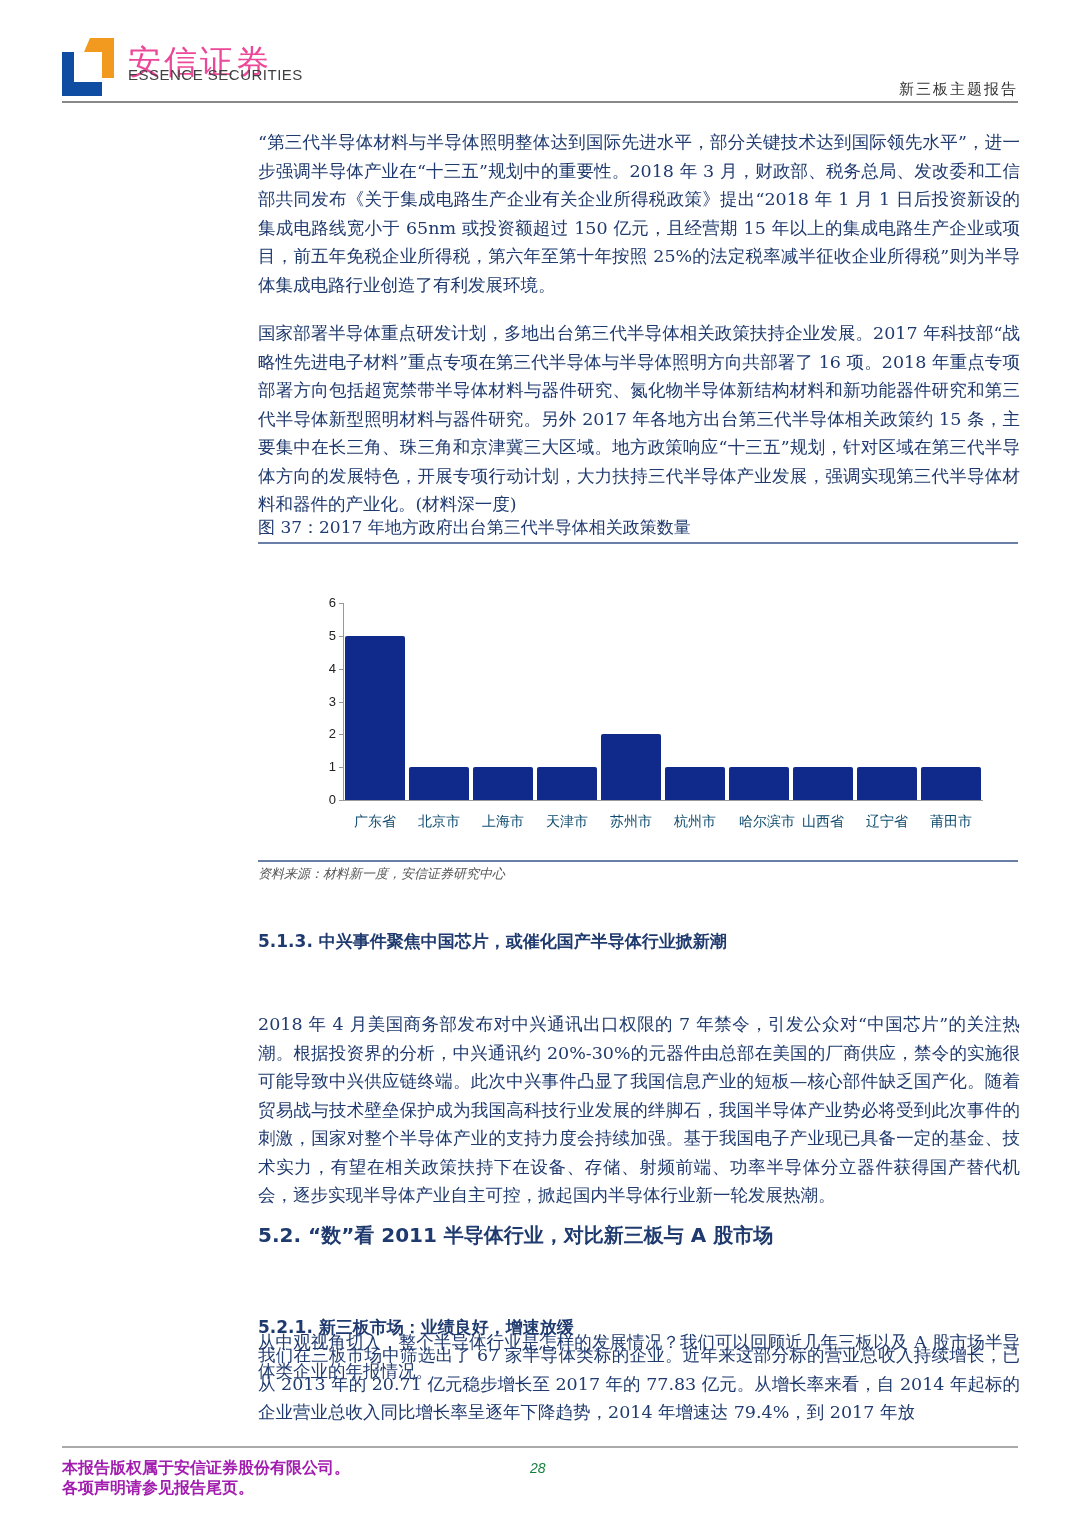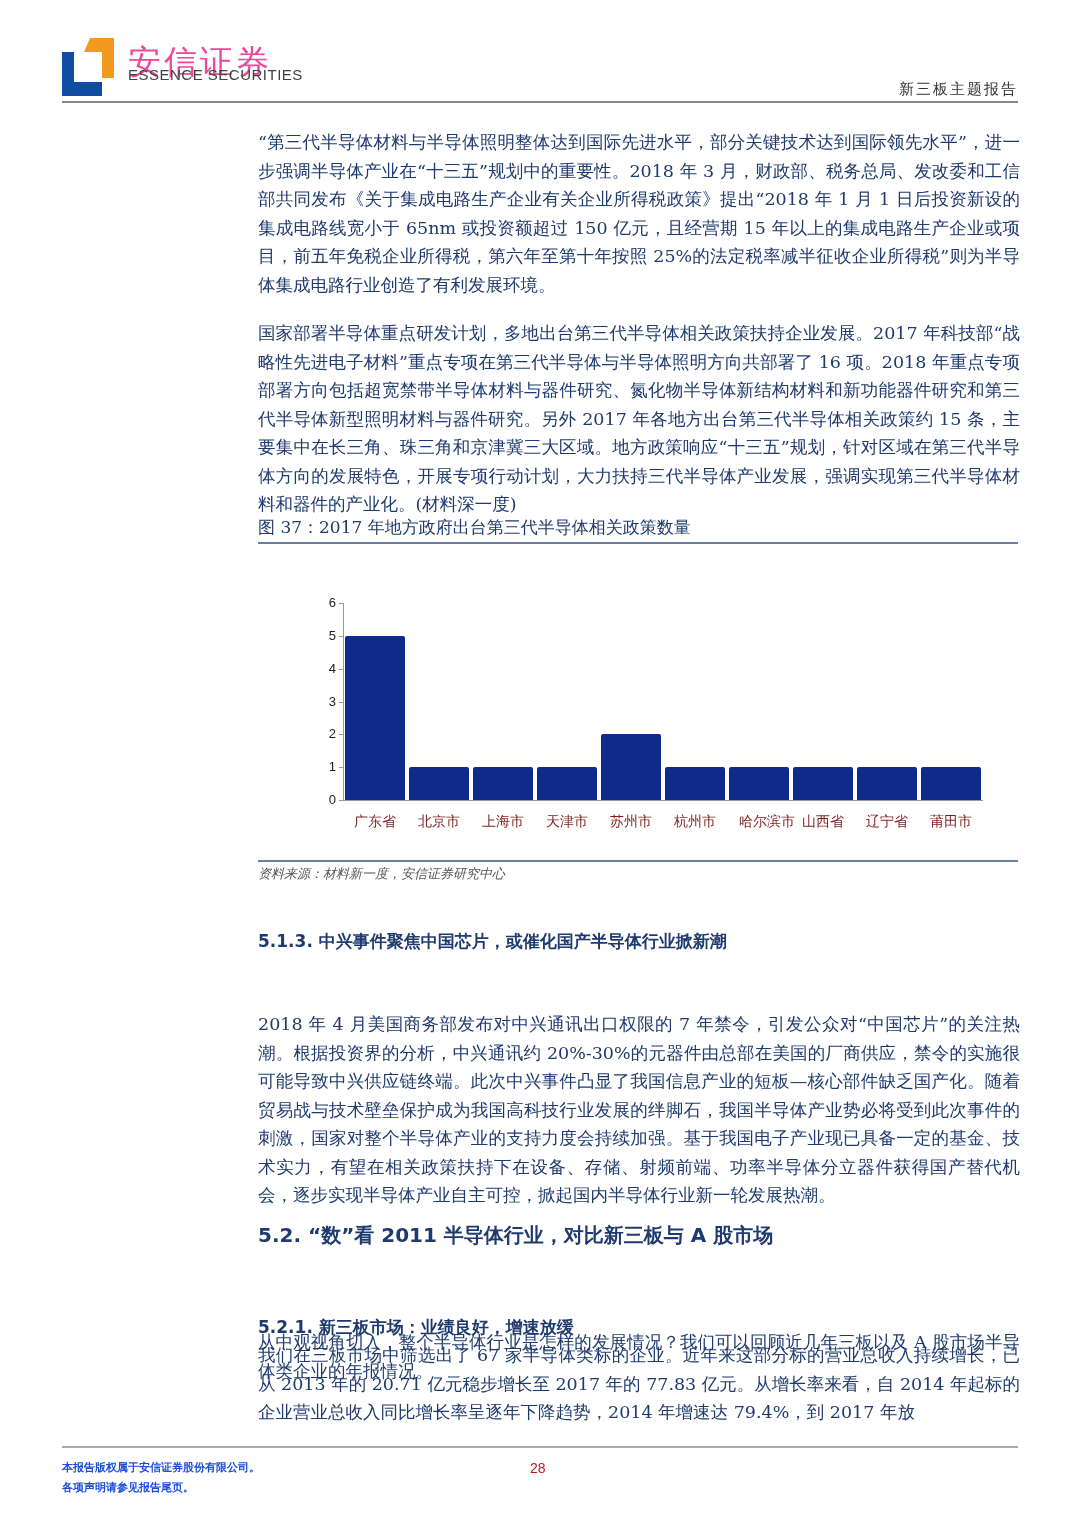--- a/index.html
+++ b/index.html
@@ -28,26 +28,26 @@
   .fig-line2 { left:258px; top:860px; width:760px; height:2px; background:#6a7fa8; }
   .source { left:258px; top:865px; font-size:13px; font-style:italic; color:#555; }
 
   
   .chart { left:300px; top:590px; width:700px; height:260px; }
   .y-axis { position:absolute; left:43px; top:13px; width:1px; height:197px; background:#999; }
   .x-axis { position:absolute; left:43px; top:210px; width:640px; height:1px; background:#999; }
   .ytick { position:absolute; left:22px; width:14px; font-family:"Liberation Sans", sans-serif; font-size:13px; color:#222; text-align:right; }
   .ytick-mark { position:absolute; left:39px; width:4px; height:1px; background:#999; }
   .bar { position:absolute; width:60px; background:#0f2a8a; border-radius:2px 2px 0 0; }
-  .xlabel { position:absolute; top:223px; width:66px; text-align:center; font-family:"DejaVu Sans", sans-serif; font-size:14px; color:#7f1d1d; }
+  .xlabel { position:absolute; top:223px; width:66px; text-align:center; font-family:"DejaVu Sans", sans-serif; font-size:14px; color:#0c4a6e; }
 
   
   .footer-line { left:62px; top:1446px; width:956px; height:2px; background:#aaa; }
-  .footer-left { left:62px; top:1458px; font-size:11px; line-height:20px; color:#1d4ed8; font-weight:bold; }
-  .page-num { left:530px; top:1460px; font-family:"Liberation Sans", sans-serif; font-size:14px; color:#b91c1c; }
+  .footer-left { left:62px; top:1458px; font-size:16px; line-height:20px; color:#a21caf; font-weight:bold; }
+  .page-num { left:530px; top:1460px; font-family:"Liberation Sans", sans-serif; font-size:14px; color:#15803d;font-style:italic; }
 </style>
 </head>
 <body>
 
 <div class="abs logo">
   <div class="orange"></div>
   <div class="orange-inner"></div>
   <div class="blue"></div>
   <div class="blue-inner"></div>
 </div>

